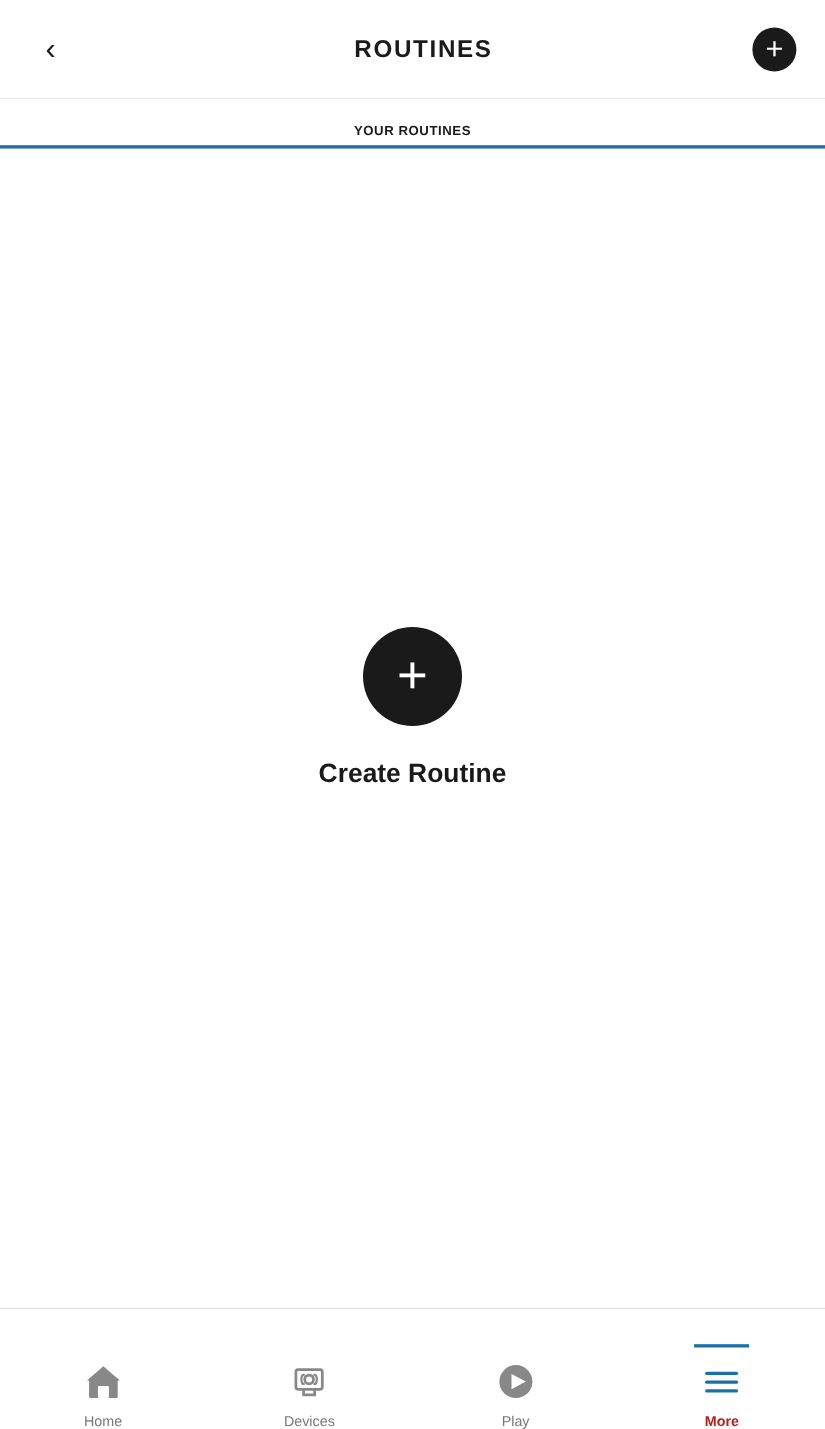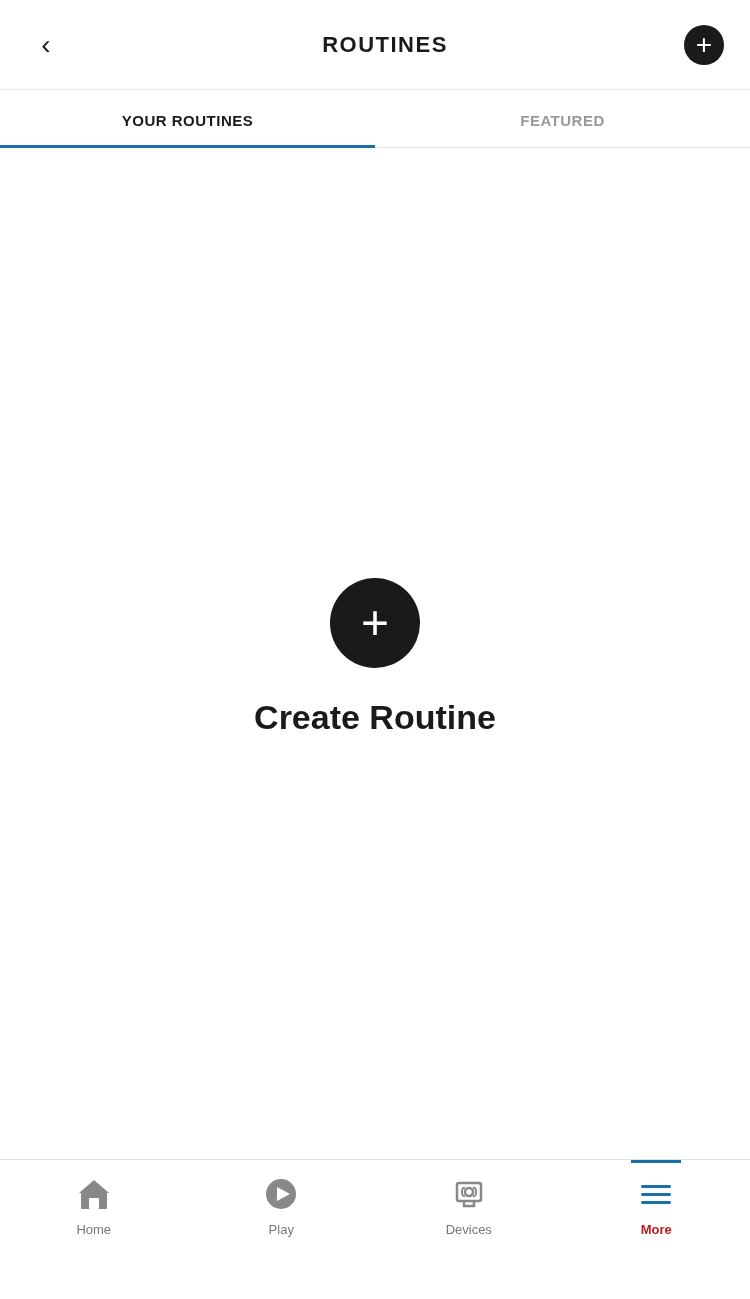--- a/index.html
+++ b/index.html
@@ -79,24 +79,24 @@
 
     
     .tabs-container {
       display: flex;
       border-bottom: 1px solid #e0e0e0;
     }
 
     .tab {
       flex: 1;
       text-align: center;
-      padding: 22px 0 18px;
+      padding: 22px 0 8px;
       cursor: pointer;
       position: relative;
-      font-size: 15px;
+      font-size: 12px;
       font-weight: 600;
       letter-spacing: 0.5px;
       color: #999999;
     }
 
     .tab.active {
       color: #1a1a1a;
     }
 
     .tab.active::after {
@@ -133,46 +133,46 @@
       display: flex;
       align-items: center;
       justify-content: center;
       color: #ffffff;
       font-size: 48px;
       font-weight: 300;
       line-height: 1;
     }
 
     .create-routine-title {
-      font-size: 34px;
+      font-size: 24px;
       font-weight: 700;
       color: #1a1a1a;
       margin-bottom: 20px;
       text-align: center;
     }
 
     .create-routine-description {
       font-size: 18px;
       color: #777777;
       text-align: center;
       line-height: 1.6;
       max-width: 560px;
     }
 
     
     .bottom-nav {
       position: absolute;
       bottom: 0;
       left: 0;
       right: 0;
-      height: 140px;
+      height: 110px;
       background: #ffffff;
       border-top: 1px solid #e0e0e0;
       display: flex;
-      align-items: flex-start;
+      align-items: flex-end;
       padding-top: 12px;
     }
 
     .nav-item {
       flex: 1;
       display: flex;
       flex-direction: column;
       align-items: center;
       cursor: pointer;
       padding: 0 10px;
@@ -275,23 +275,20 @@
   <span class="header-title">ROUTINES</span>
   <div class="header-add-btn">
     <div class="add-circle-icon">+</div>
   </div>
 </div>
 
 <div class="tabs-container">
   <div class="tab active">
     <span>YOUR ROUTINES</span>
   </div>
-  <div class="tab">
-    <span>FEATURED</span>
-  </div>
 </div>
 
 <div class="main-content">
   <div class="create-routine-icon-wrapper">
     <div class="create-routine-circle">+</div>
   </div>
   <div class="create-routine-title">Create Routine</div>
 </div>
 
 <div class="bottom-nav">
@@ -300,45 +297,45 @@
     <div class="nav-icon-wrapper">
       <svg class="home-icon-svg" viewBox="0 0 34 34" fill="none" xmlns="http://www.w3.org/2000/svg">
         <rect x="4" y="14" width="26" height="18" rx="1" fill="#888888"></rect>
         <polygon points="2,16 17,3 32,16" fill="#888888"></polygon>
         <rect x="12" y="21" width="10" height="11" rx="1" fill="white"></rect>
       </svg>
     </div>
     <span class="nav-label">Home</span>
   </div>
 
-
-  <div class="nav-item">
-    <div class="nav-icon-wrapper">
-      <svg class="play-icon-svg" viewBox="0 0 34 34" fill="none" xmlns="http://www.w3.org/2000/svg">
-        <circle cx="17" cy="17" r="15" fill="#888888"></circle>
-        <polygon points="13,10 26,17 13,24" fill="white"></polygon>
-      </svg>
-    </div>
-    <span class="nav-label">Play</span>
-  </div>
 
   <div class="nav-item">
     <div class="nav-icon-wrapper">
       <svg class="devices-icon-svg" viewBox="0 0 34 34" fill="none" xmlns="http://www.w3.org/2000/svg">
         <rect x="5" y="6" width="24" height="18" rx="2" stroke="#888888" stroke-width="2.5" fill="none"></rect>
         <path d="M12 24 L12 29 L22 29 L22 24" stroke="#888888" stroke-width="2.5" fill="none"></path>
         <circle cx="17" cy="15" r="4" fill="none" stroke="#888888" stroke-width="2.5"></circle>
         <line x1="14" y1="12" x2="14" y2="12" stroke="#888888" stroke-width="2"></line>
         <path d="M13,11 Q10,10 10,15 Q10,20 13,19" stroke="#888888" stroke-width="2" fill="none"></path>
         <path d="M21,11 Q24,10 24,15 Q24,20 21,19" stroke="#888888" stroke-width="2" fill="none"></path>
       </svg>
     </div>
     <span class="nav-label">Devices</span>
   </div>
 
+  <div class="nav-item">
+    <div class="nav-icon-wrapper">
+      <svg class="play-icon-svg" viewBox="0 0 34 34" fill="none" xmlns="http://www.w3.org/2000/svg">
+        <circle cx="17" cy="17" r="15" fill="#888888"></circle>
+        <polygon points="13,10 26,17 13,24" fill="white"></polygon>
+      </svg>
+    </div>
+    <span class="nav-label">Play</span>
+  </div>
+
   <div class="nav-item active-tab">
     <div class="nav-icon-wrapper">
       <div class="more-icon-wrapper">
         <div class="more-line"></div>
         <div class="more-line"></div>
         <div class="more-line"></div>
       </div>
     </div>
     <span class="nav-label active">More</span>
   </div>

